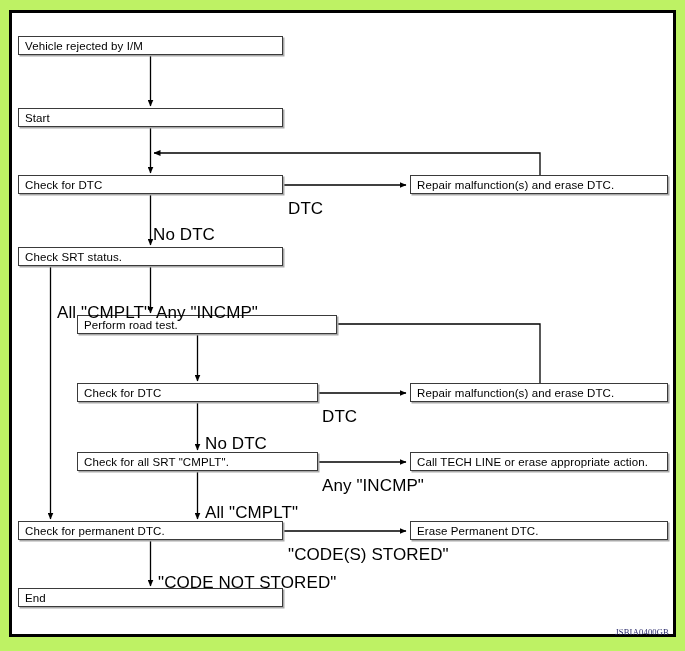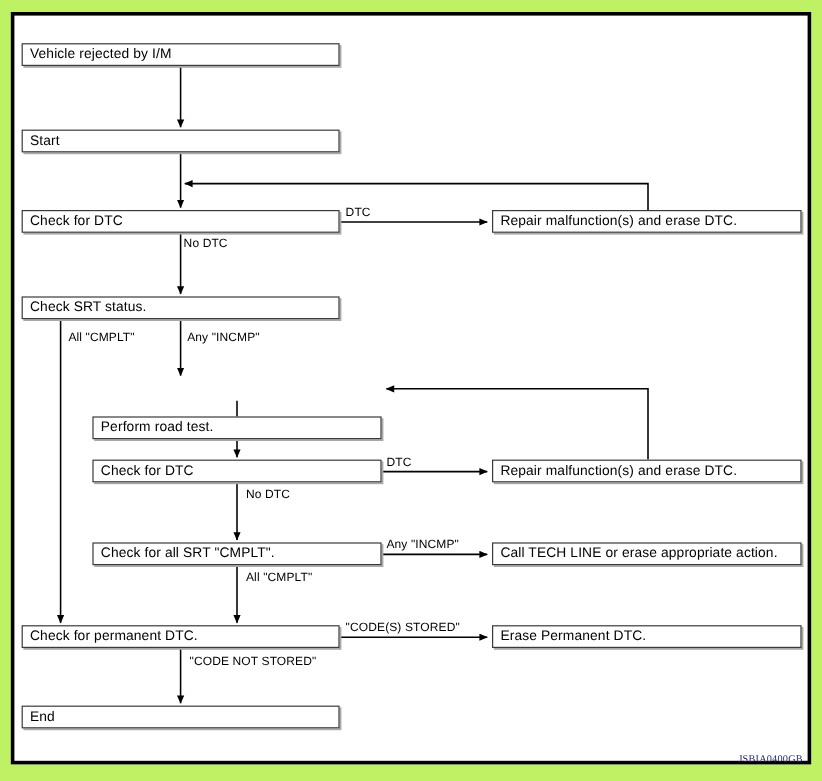--- a/index.html
+++ b/index.html
@@ -48,25 +48,26 @@
     top: 50%;
     transform: translateY(-50%);
     font-size: 11.5px;
     line-height: 13px;
     color: #000000;
     white-space: nowrap;
     letter-spacing: 0.1px;
   }
   .edge-label {
     position: absolute;
-    font-size: 10px;
+    font-size: 17px;
     line-height: 13px;
     color: #000000;
     white-space: nowrap;
     letter-spacing: 0.1px;
+    margin-top: 31px;
   }
   .figure-id {
     position: absolute;
     right: 16px;
     bottom: 14px;
     font-size: 8.5px;
     letter-spacing: 0.2px;
     color: #2b2b6b;
     font-family: Liberation Serif, serif;
     white-space: nowrap;
@@ -119,21 +120,21 @@
       </div>
       <div class="node-box" style="left: 18px; top: 175px; width: 265px; height: 19px;">
         <span class="node-label">Check for DTC</span>
       </div>
       <div class="node-box" style="left: 410px; top: 175px; width: 258px; height: 19px;">
         <span class="node-label">Repair malfunction(s) and erase DTC.</span>
       </div>
       <div class="node-box" style="left: 18px; top: 247px; width: 265px; height: 19px;">
         <span class="node-label">Check SRT status.</span>
       </div>
-      <div class="node-box" style="left: 77px; top: 315px; width: 241px; height: 19px; margin-top: 32px;">
+      <div class="node-box" style="left: 77px; top: 315px; width: 260px; height: 19px;">
         <span class="node-label">Perform road test.</span>
       </div>
       <div class="node-box" style="left: 77px; top: 383px; width: 241px; height: 19px;">
         <span class="node-label">Check for DTC</span>
       </div>
       <div class="node-box" style="left: 410px; top: 383px; width: 258px; height: 19px;">
         <span class="node-label">Repair malfunction(s) and erase DTC.</span>
       </div>
       <div class="node-box" style="left: 77px; top: 452px; width: 241px; height: 19px;">
         <span class="node-label">Check for all SRT "CMPLT".</span>

